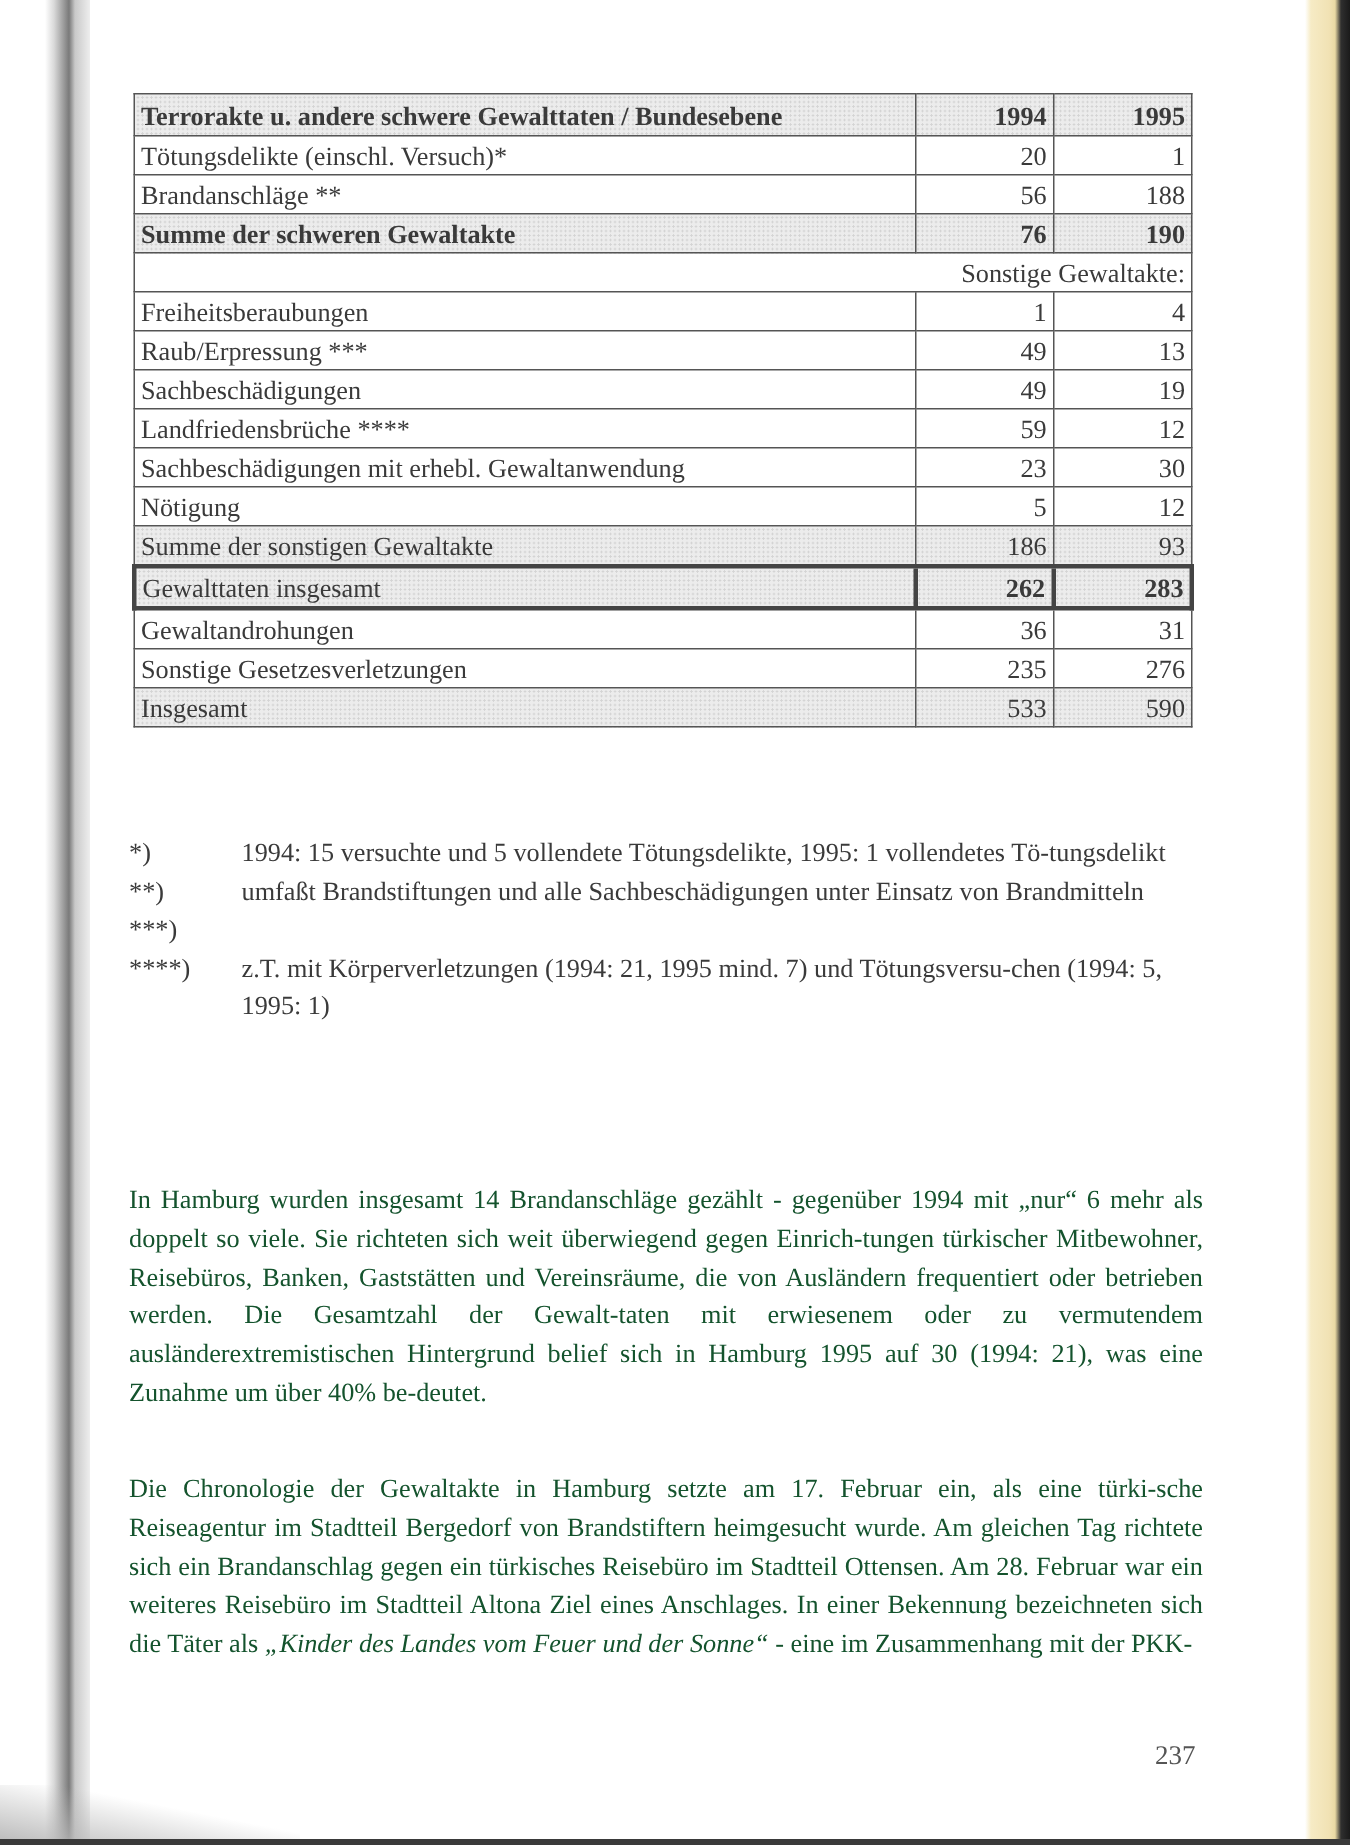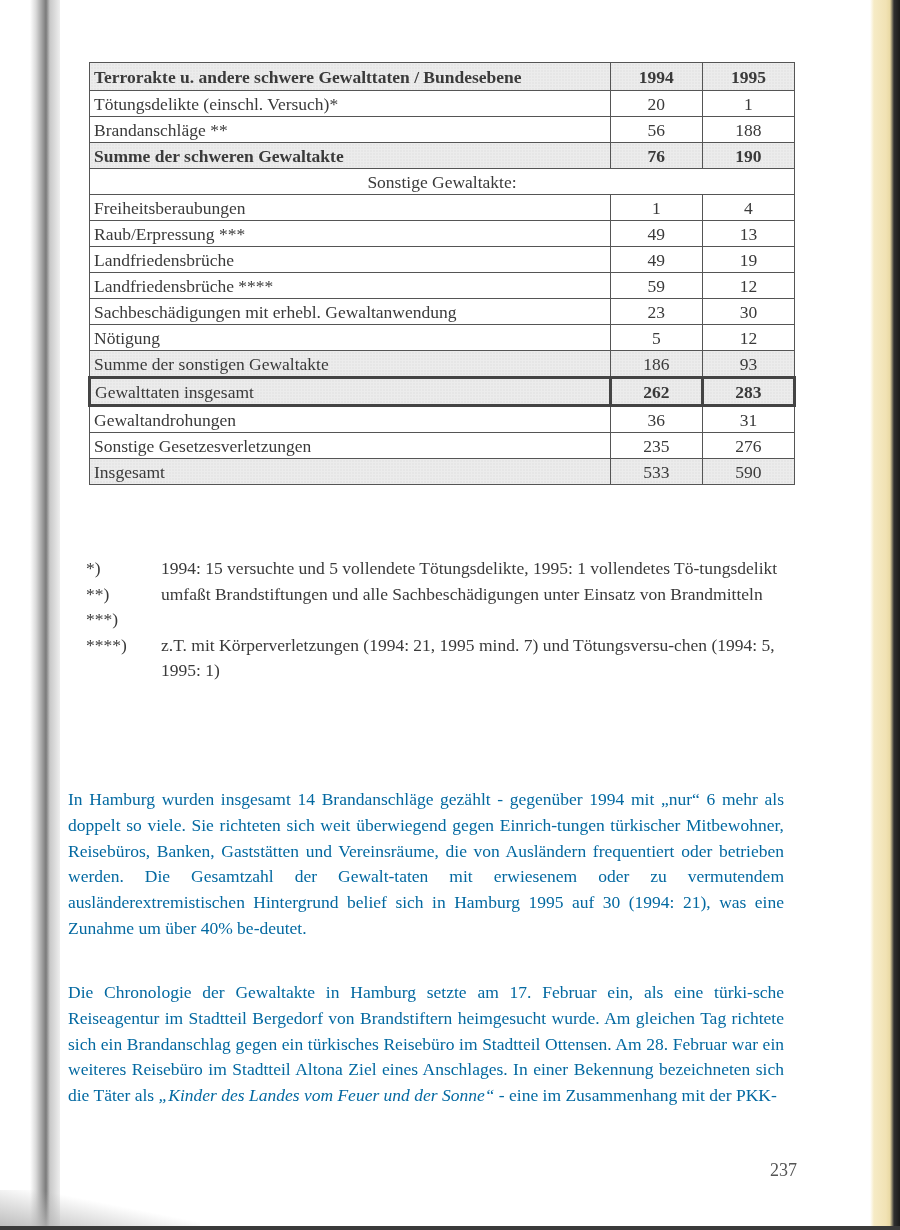--- a/index.html
+++ b/index.html
@@ -34,47 +34,47 @@
       font-size: 17.5px;
       color: #3a3a3a;
     }
     .stats-table td, .stats-table th {
       border: 1.5px solid #555555;
       height: 25px; padding: 0 4px; line-height: 24px;
       font-weight: normal;
     }
     .stats-table th { height: 27px; }
     .stats-table .c-label { width: 516px; text-align: left; }
-    .stats-table .c-num { width: 82px; text-align: center; margin-left: 11px; }
+    .stats-table .c-num { width: 82px; text-align: right; margin-left: 11px; }
     .stats-table tr.shaded td, .stats-table tr.shaded th {
       background-color: #ececec;
       background-image: radial-gradient(#d4d4d4 0.6px, transparent 0.7px);
       background-size: 3px 3px;
     }
     .stats-table tr.bold td, .stats-table tr.bold th { font-weight: bold; }
     .stats-table tr.numbold td.c-num { font-weight: bold; }
     .stats-table tr.emph td { border-top: 3px solid #444; border-bottom: 3px solid #444; }
     .stats-table tr.emph td:first-child { border-left: 3px solid #444; }
     .stats-table tr.emph td:last-child { border-right: 3px solid #444; }
     .stats-table tr.emph td.c-num { border-left: 3px solid #444; }
-    .stats-table td.span-all { text-align: center; }
+    .stats-table td.span-all { text-align: right; }
 
     
     .footnotes {
       position: absolute; left: 86px; top: 556px; width: 712px;
       font-size: 17.5px; line-height: 25.5px; color: #3a3a3a;
     }
     .fn { display: flex; }
     .fn-mark { width: 75px; flex: none; }
     .fn-text { flex: 1; }
 
     
     .para {
-      position: absolute; left: 68px; width: 716px;
-      font-size: 17.5px; line-height: 25.8px; color: #0369a1;
+      position: absolute; left: 86px; width: 716px;
+      font-size: 17.5px; line-height: 25.8px; color: #14532d;
       text-align: justify; margin: 0;
     }
     .para1 { top: 787px; }
     .para2 { top: 980px; }
     .para em { font-style: italic; }
 
     .page-number {
       position: absolute; left: 770px; top: 1160px;
       font-size: 18px; color: #555555;
     }
@@ -116,21 +116,21 @@
     <td class="c-label">Freiheitsberaubungen</td>
     <td class="c-num">1</td>
     <td class="c-num">4</td>
   </tr>
   <tr>
     <td class="c-label">Raub/Erpressung ***</td>
     <td class="c-num">49</td>
     <td class="c-num">13</td>
   </tr>
   <tr>
-    <td class="c-label">Landfriedensbrüche</td>
+    <td class="c-label">Sachbeschädigungen</td>
     <td class="c-num">49</td>
     <td class="c-num">19</td>
   </tr>
   <tr>
     <td class="c-label">Landfriedensbrüche ****</td>
     <td class="c-num">59</td>
     <td class="c-num">12</td>
   </tr>
   <tr>
     <td class="c-label">Sachbeschädigungen mit erhebl. Gewaltanwendung</td>

